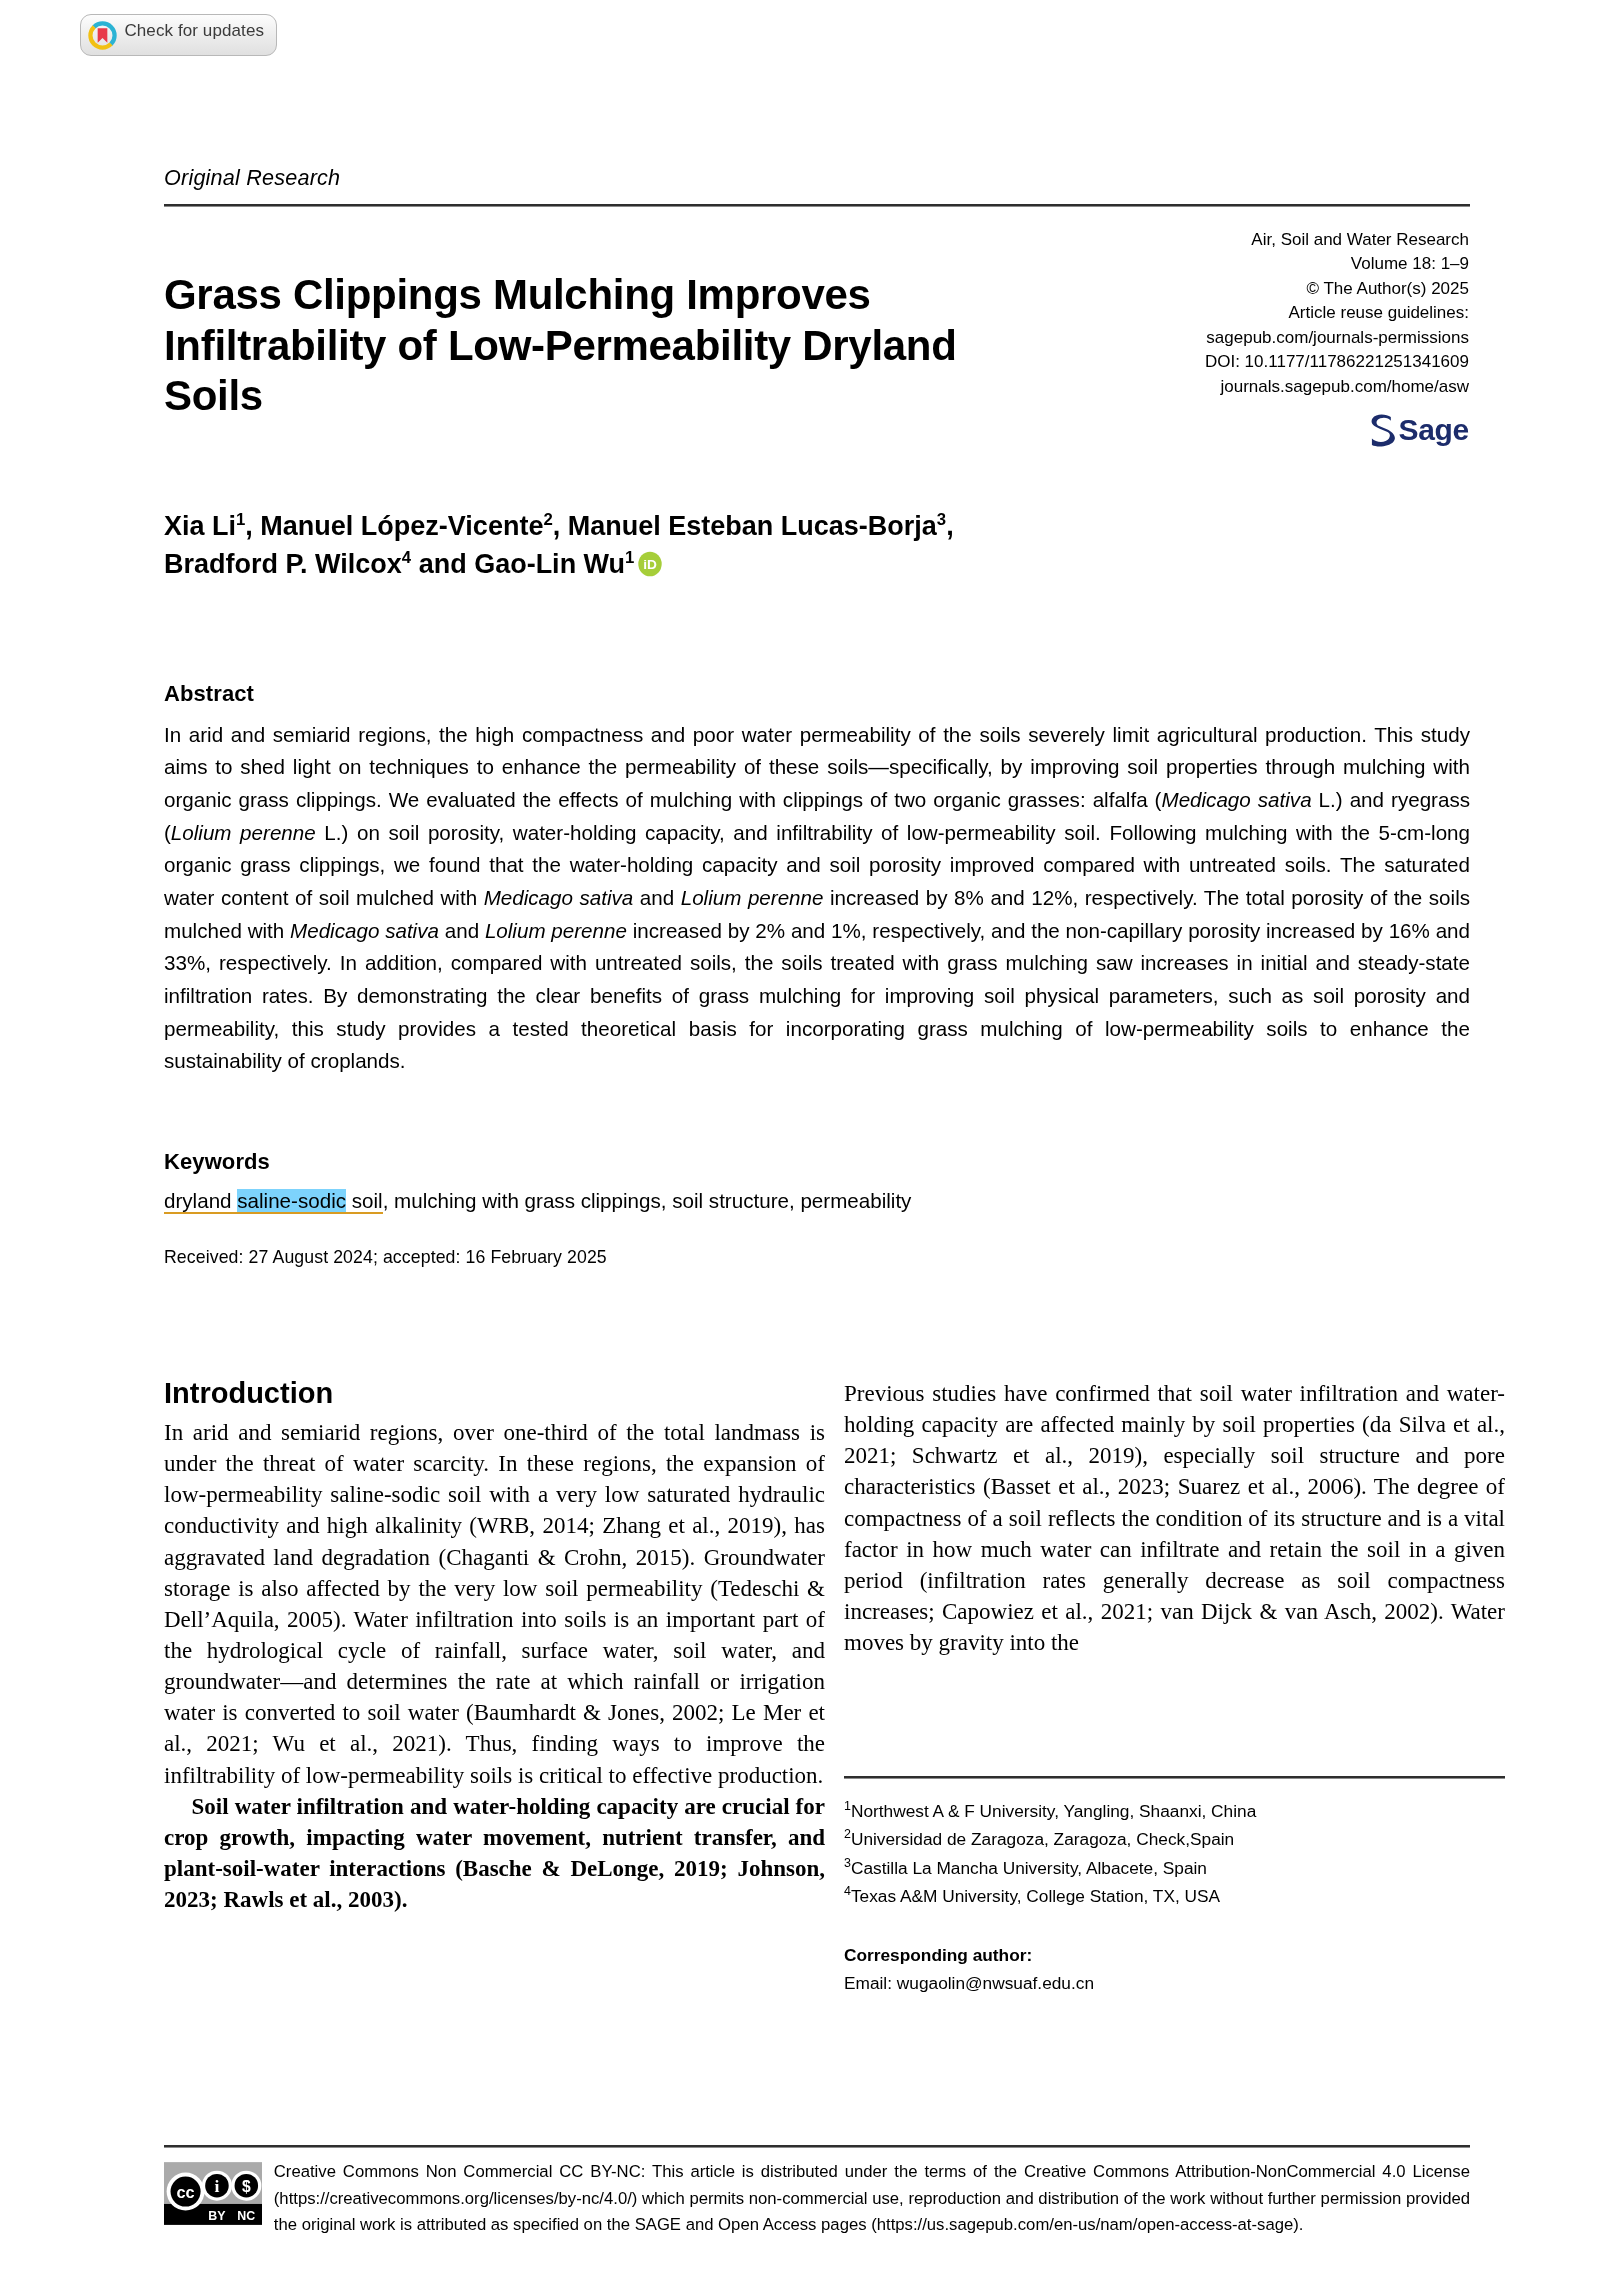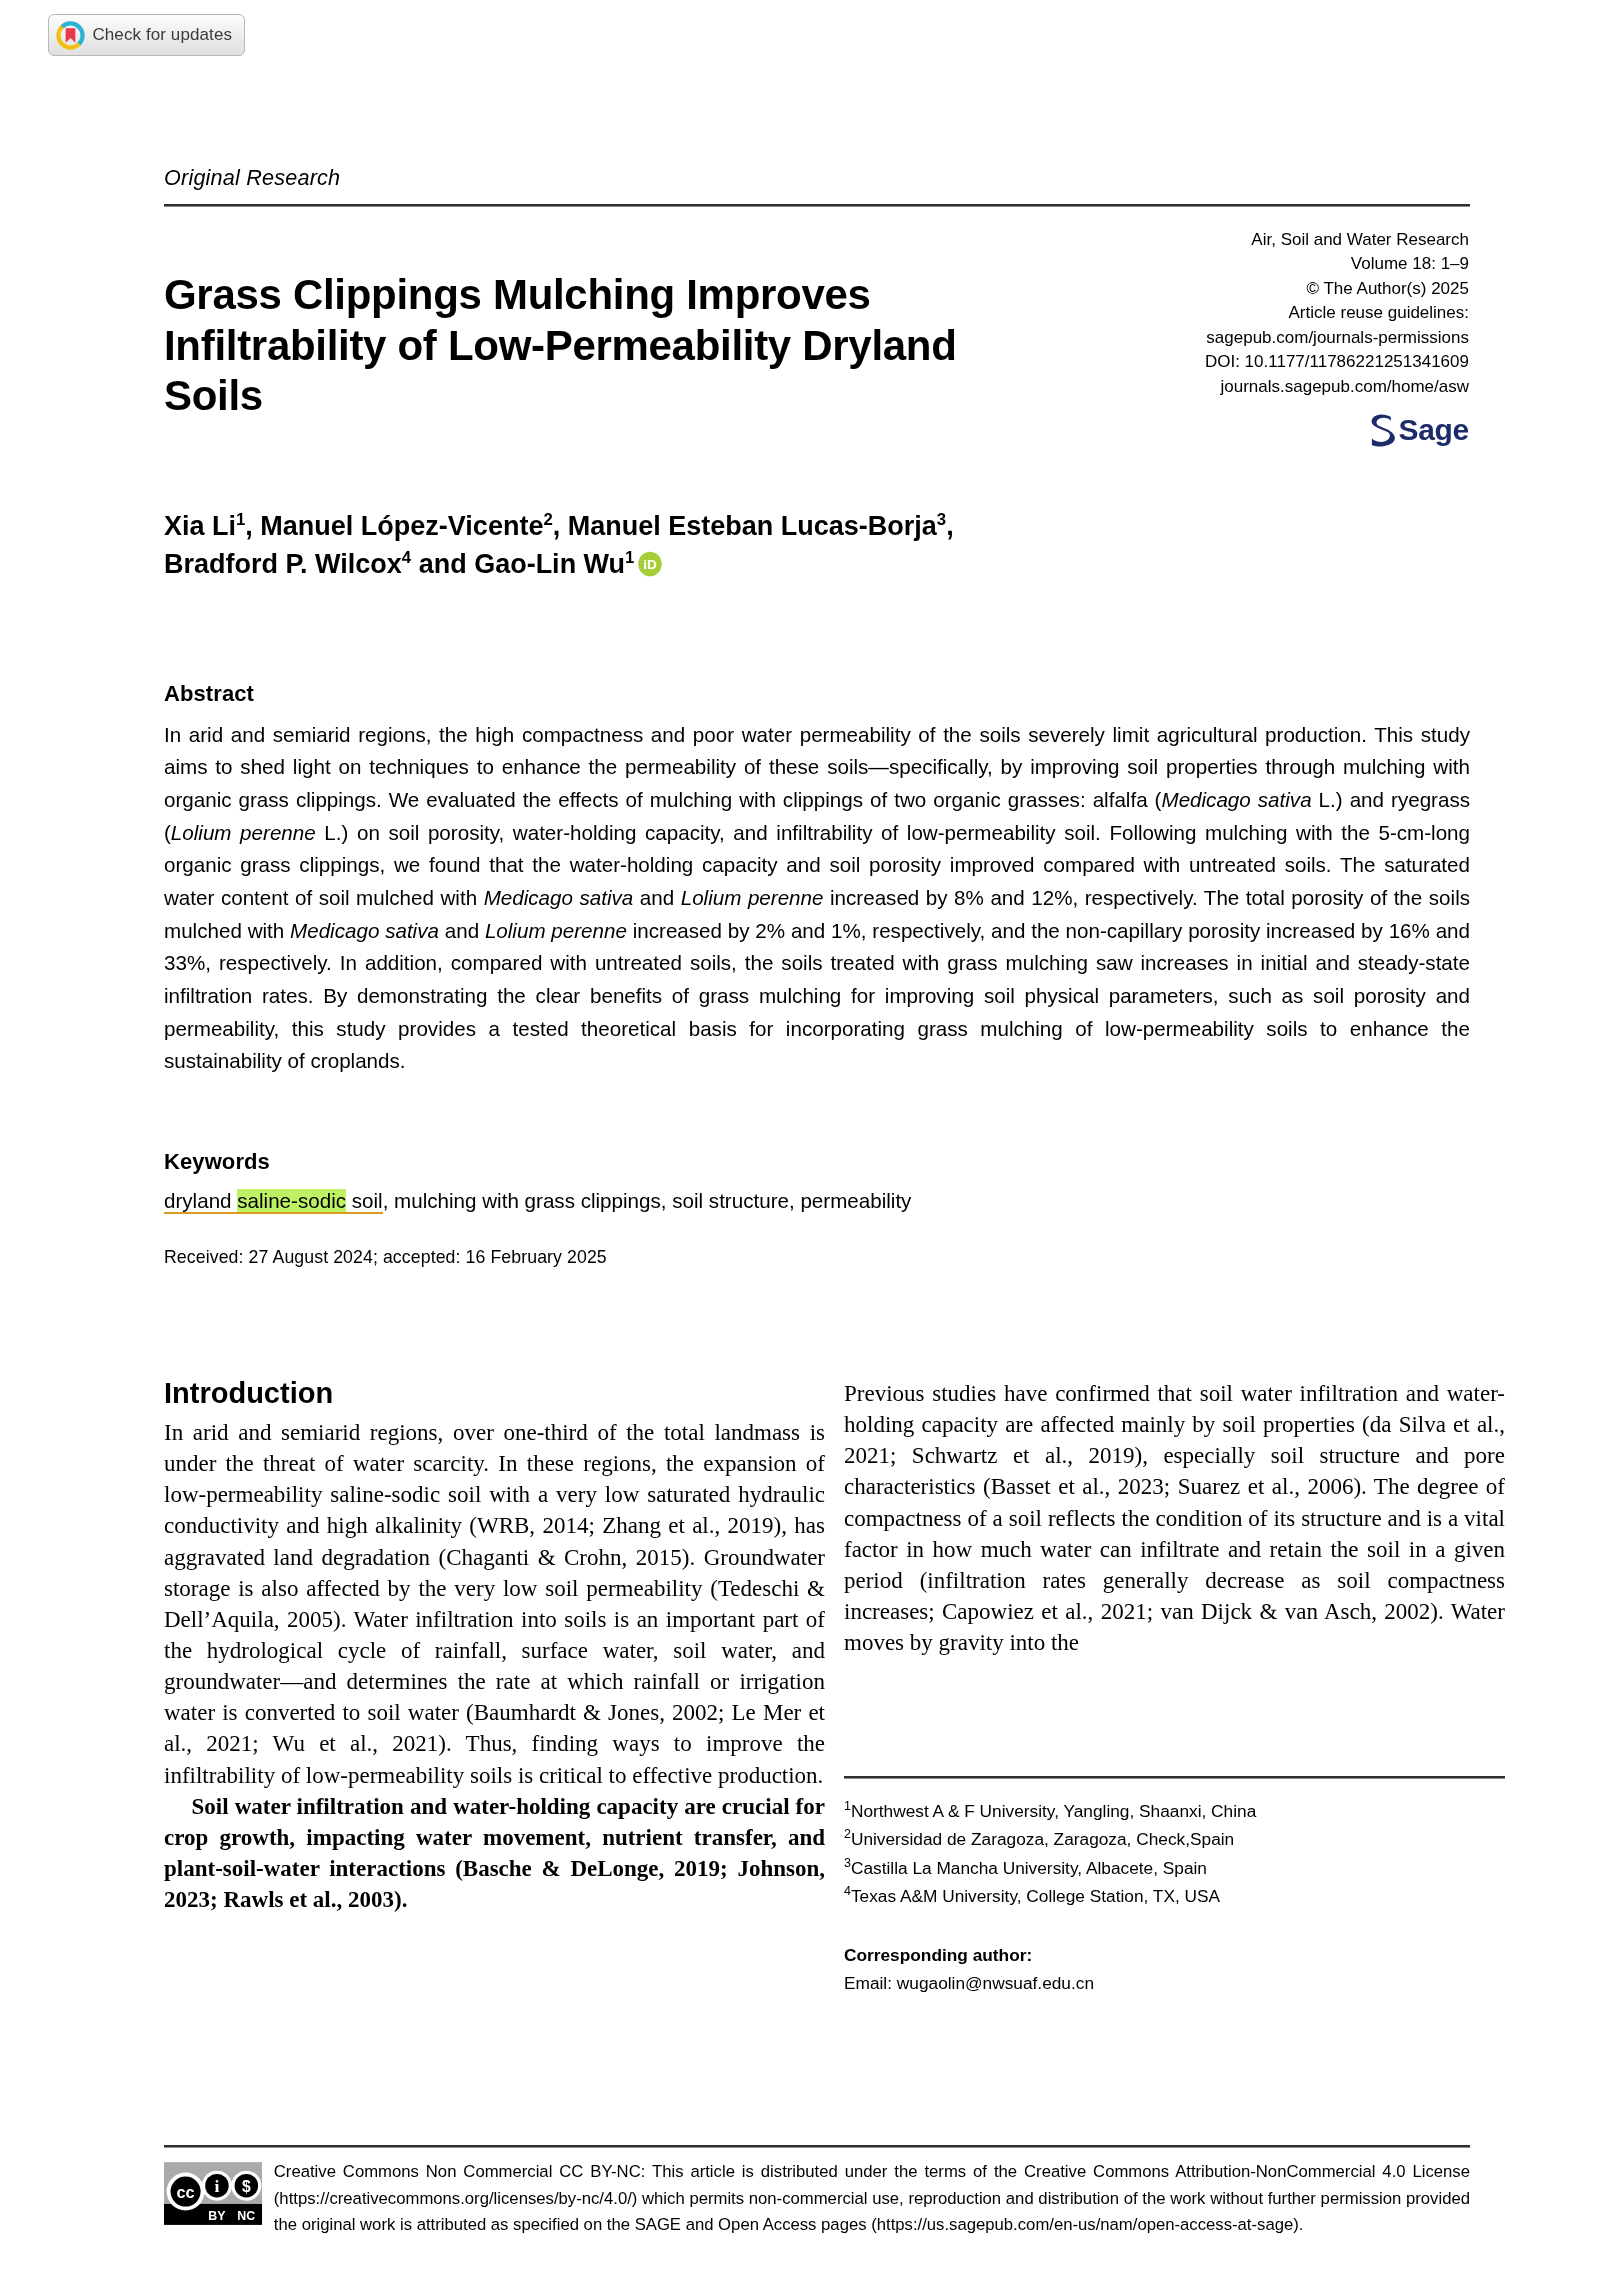--- a/index.html
+++ b/index.html
@@ -6,23 +6,23 @@
   body {
     width:1623px; height:2295px;
     font-family:"Liberation Sans", sans-serif;
     color:#000000;
     position:relative;
     overflow:hidden;
   }
 
   
   .crossmark {
-    position:absolute; left:48px; top:14.4px;
-    display:flex; align-items:center; gap:7.9px;
-    border:1.3px solid #b8b8b8; border-radius:6px;
+    position:absolute; left:80px; top:14.4px;
+    display:flex; align-items:flex-start; gap:7.9px;
+    border:1.3px solid #b8b8b8; border-radius:11px;
     background:linear-gradient(180deg,#fdfdfd 0%,#ececec 55%,#e0e0e0 100%);
     padding:5.2px 11.8px 5.2px 6.5px;
   }
   .crossmark-label { font-size:17px; color:#3b3b3b; letter-spacing:0.1px; white-space:nowrap; }
   .cm-icon { width:29px; height:29px; display:block; }
 
   
   .page { position:absolute; left:0; top:0; width:1623px; height:2295px; }
 
   
@@ -62,21 +62,21 @@
   .abstract-body {
     margin-top:11.8px;
     font-size:20.6px; line-height:1.585; text-align:justify;
     text-justify:inter-word; hyphens:none;
   }
   .abstract-body i { font-style:italic; }
 
   .kw-block { position:absolute; left:164px; top:1149px; width:1306px; }
   .kw-body { margin-top:10.5px; font-size:20.6px; line-height:1.5; }
   .kw-underline { border-bottom:2.6px solid #d99b22; padding-bottom:0.7px; }
-  .kw-hl { background:#bef264; }
+  .kw-hl { background:#7dd3fc; }
 
   .received {
     position:absolute; left:164px; top:1247px;
     font-size:17.7px; letter-spacing:0.1px;
   }
 
   
   .body-col {
     position:absolute; top:1378px;
     font-family:"Liberation Serif", serif;

